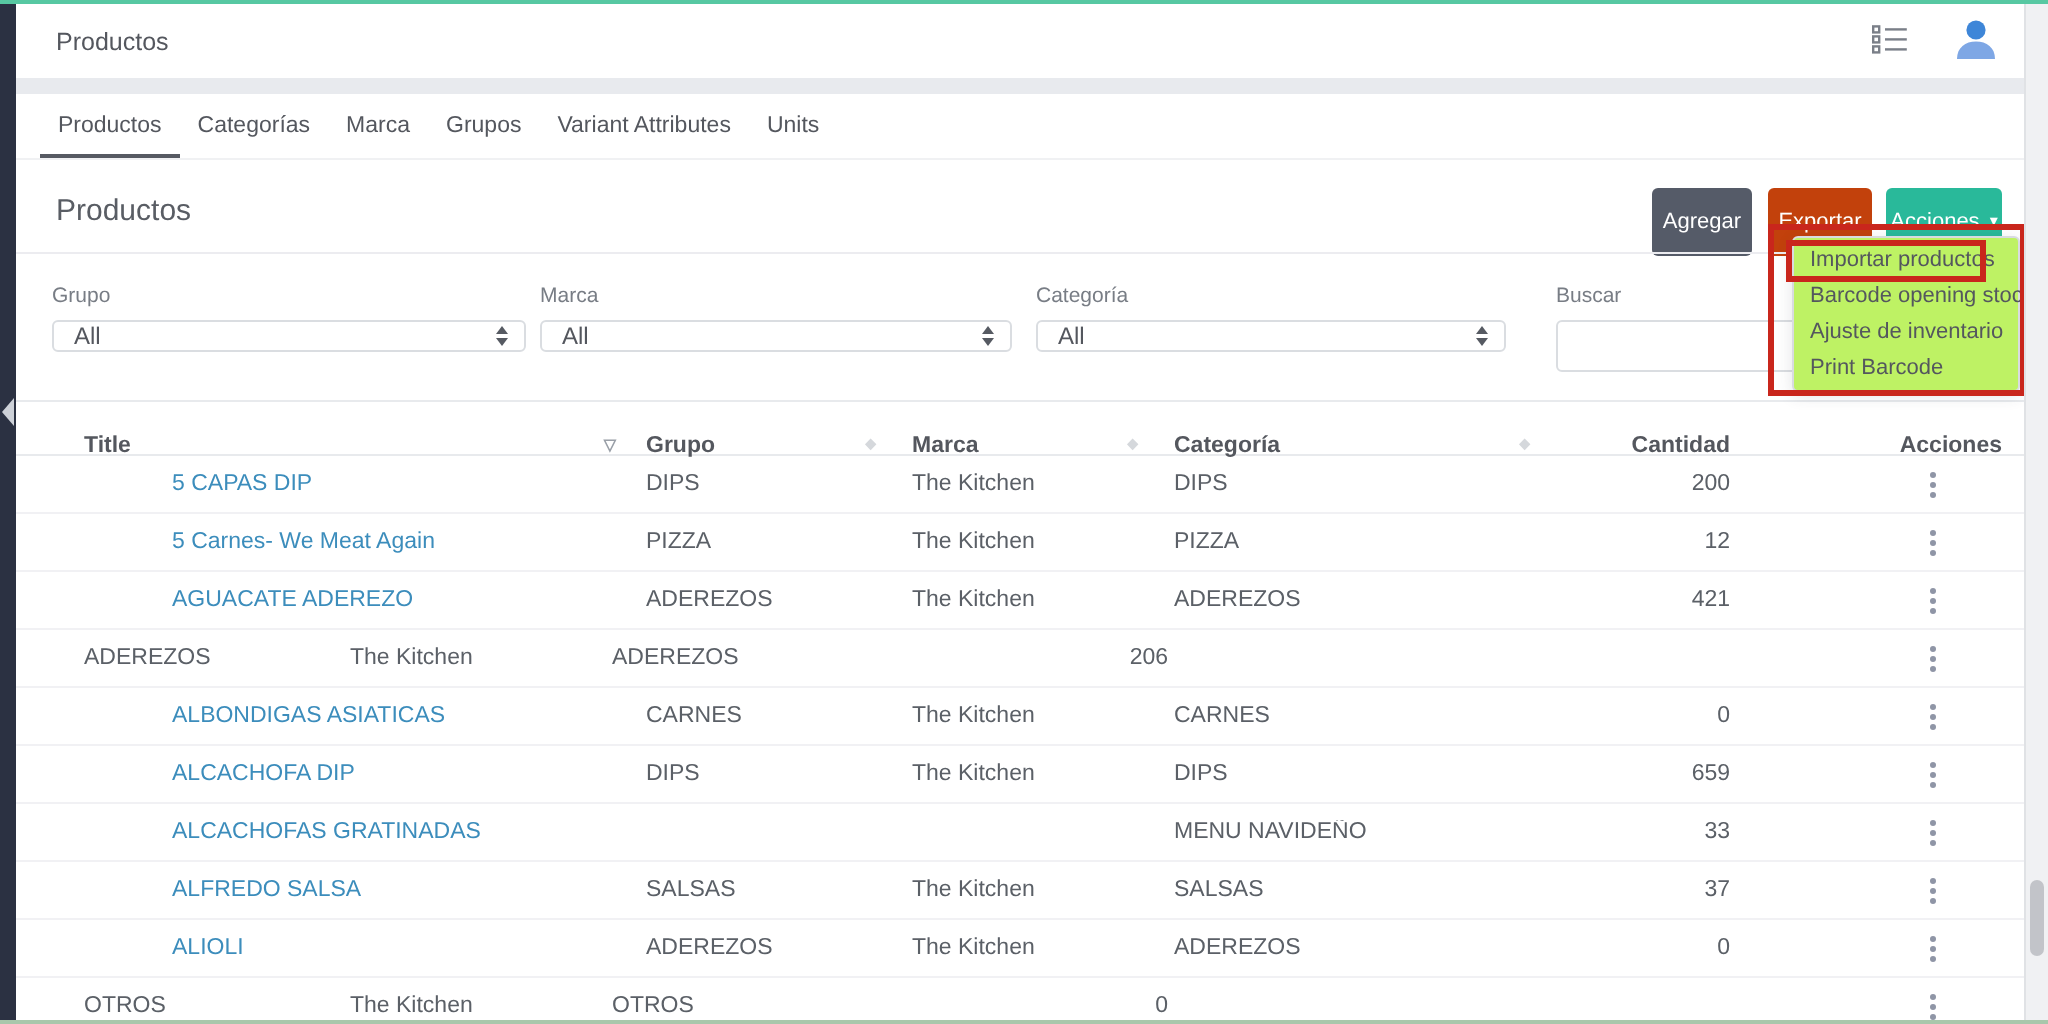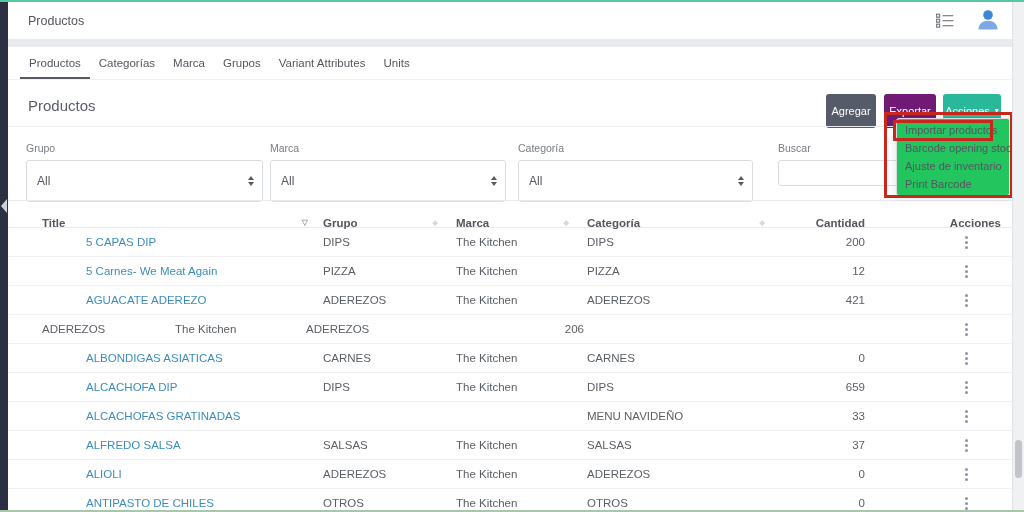--- a/index.html
+++ b/index.html
@@ -29,32 +29,32 @@
   .tabs{display:flex;height:100%;padding-left:12px;}
   .tab{position:relative;display:flex;align-items:center;padding:0 9px;font-size:11.5px;color:#54575e;cursor:pointer;white-space:nowrap;}
   .tab.active::after{content:"";position:absolute;left:0;right:0;bottom:0;height:2px;background:#565a62;}
 
   .page-title{position:absolute;left:28px;top:97px;font-size:15px;color:#595d64;}
   .head-divider{position:absolute;left:8px;top:126px;width:1004px;height:1px;background:#ececf0;}
 
   .btn{position:absolute;top:94px;height:34px;border-radius:3px;font-size:11px;color:#fff;
        display:flex;align-items:center;justify-content:center;cursor:pointer;box-sizing:border-box;}
   .btn-agregar{left:826px;width:50px;background:#555b68;}
-  .btn-exportar{left:884px;width:52px;background:#701a75;}
+  .btn-exportar{left:884px;width:52px;background:#c2410c;}
   .btn-acciones{left:943px;width:58px;background:#29b99a;gap:5px;}
   .caret{font-size:8px;line-height:1;}
 
   .filters{position:absolute;left:8px;top:142px;width:1004px;height:46px;}
   .filter{position:absolute;top:0;}
   .f0{left:18px;width:237px;}
   .f1{left:262px;width:236px;}
   .f2{left:510px;width:235px;}
   .f3{left:770px;width:245px;}
   .flabel{font-size:10.5px;color:#787d85;height:12px;}
-  .fcontrol{margin-top:6px;height:42px;border:1px solid #dadde1;border-radius:3px;background:#fff;
+  .fcontrol{margin-top:6px;height:16px;border:1px solid #dadde1;border-radius:3px;background:#fff;
             box-sizing:border-box;display:flex;align-items:center;padding:0 8px 0 10px;
             font-size:12px;color:#54575e;cursor:pointer;}
   .sel-val{flex:1;}
   .sel-arrows{display:flex;flex-direction:column;gap:2px;align-items:center;}
   .sel-arrows i{display:block;width:0;height:0;border-left:3.5px solid transparent;border-right:3.5px solid transparent;}
   .sel-arrows i.up{border-bottom:4px solid #565a62;}
   .sel-arrows i.down{border-top:4px solid #565a62;}
   .search-input{display:block;width:100%;height:26px;margin-top:6px;border:1px solid #dadde1;border-radius:3px;
                 box-sizing:border-box;padding:0 8px;font-size:12px;color:#54575e;outline:none;
                 font-family:"Liberation Sans",sans-serif;}
@@ -71,21 +71,21 @@
   .c2{width:131px;padding-right:18px;}
   .c3{width:196px;padding-right:18px;}
   .c4{width:94px;justify-content:flex-end;padding-right:12px;}
   .c5{flex:1;justify-content:flex-end;padding-right:0;}
   .link{color:#3c8dbc;cursor:pointer;margin-left:44px;}
   .sort-tri{font-size:8px;color:#9aa0a8;line-height:1;}
   .sort-dia{font-size:7px;color:#d5d8dc;line-height:1;}
   .kebab{display:flex;flex-direction:column;gap:2px;margin-right:30px;cursor:pointer;padding:3px;}
   .kebab i{width:3px;height:3px;border-radius:50%;background:#8f95a6;}
 
-  .dropdown{position:absolute;left:896px;top:118px;width:114px;background:#22c55e;border:1px solid #d9dbe0;
+  .dropdown{position:absolute;left:896px;top:118px;width:114px;background:#bef264;border:1px solid #d9dbe0;
             border-radius:3px;box-shadow:0 2px 8px rgba(60,64,75,.14);padding:2px 0;z-index:5;box-sizing:border-box;}
   .menu-item{height:18px;display:flex;align-items:center;padding:0 8px;font-size:11px;color:#54575e;
              cursor:pointer;white-space:nowrap;}
 
   .red-outer{position:absolute;left:884px;top:112px;width:129px;height:86px;border:3px solid #c9261c;z-index:6;box-sizing:border-box;}
   .red-inner{position:absolute;left:893px;top:120px;width:100px;height:21px;border:3px solid #c9261c;z-index:7;box-sizing:border-box;}
 </style>
 </head>
 <body>
 
@@ -414,23 +414,20 @@
           </div>
           <div class="cell c5">
             <div class="kebab">
               <i></i>
               <i></i>
               <i></i>
             </div>
           </div>
         </div>
         <div class="trow">
-          <div class="cell c0">
-            <span class="link">ANTIPASTO DE CHILES</span>
-          </div>
           <div class="cell c1">
             <span>OTROS</span>
           </div>
           <div class="cell c2">
             <span>The Kitchen</span>
           </div>
           <div class="cell c3">
             <span>OTROS</span>
           </div>
           <div class="cell c4">

